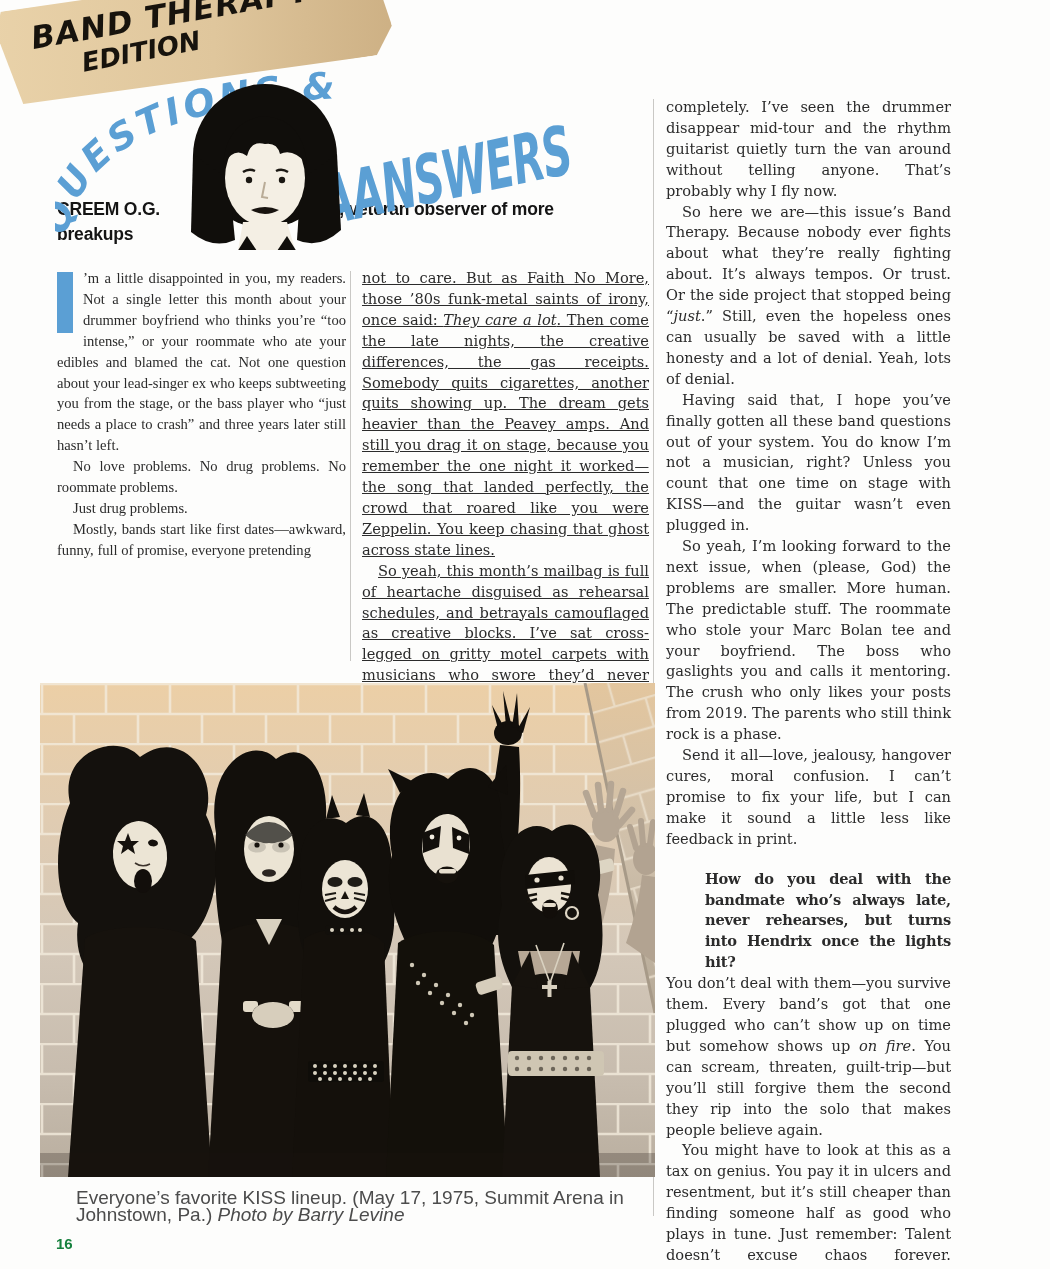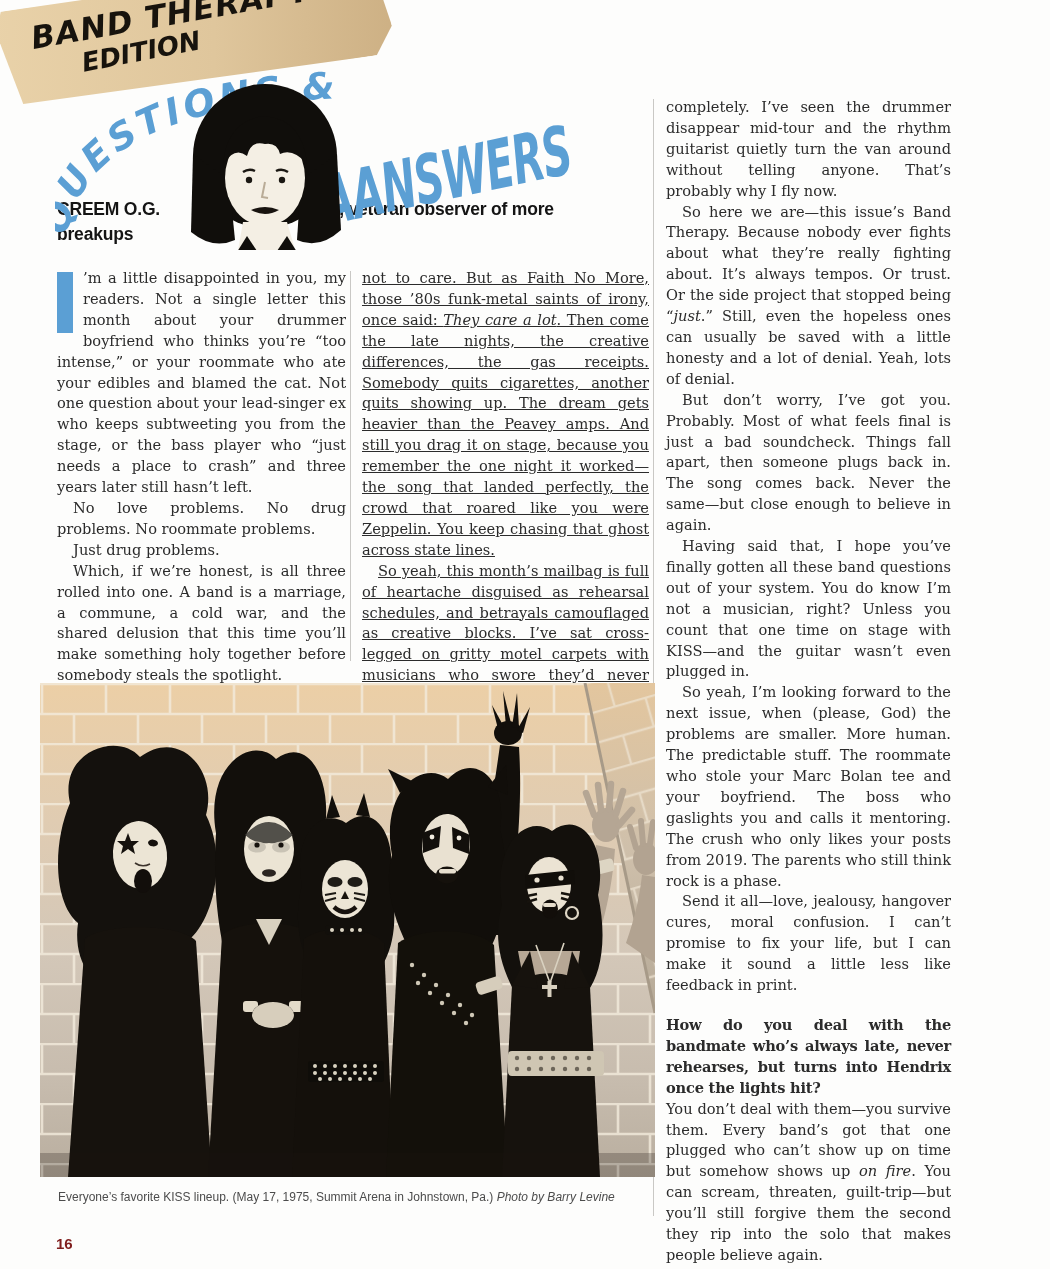--- a/index.html
+++ b/index.html
@@ -23,41 +23,41 @@
 
   
   .byline{position:absolute;left:57px;top:197px;width:575px;z-index:1;
           font-family:"Liberation Sans",sans-serif;font-weight:bold;font-size:17.5px;
           line-height:25px;color:#141414;letter-spacing:-0.2px;}
   .byline-gap{display:inline-block;width:66px;}
 
   
   .col{position:absolute;font-family:"DejaVu Serif",serif;font-size:14.6px;line-height:20.9px;
        color:#2b2b2b;text-align:justify;}
-  #col1{left:57px;top:268px;width:289px;}
+  #col1{left:57px;top:268px;width:289px;font-family:Liberation Serif, serif;}
   #col2{left:362px;top:268px;width:287px;text-decoration:underline;}
   #col3{left:666px;top:97px;width:285px;}
   .col p{margin:0;}
   .col p.indent{text-indent:1.1em;}
-  .col p.spaced{margin-top:19px;}
+  .col p.spaced{margin-top:19px;margin-left:39px;}
   .col p.qbold{font-weight:bold;letter-spacing:-0.2px;}
   .col .it{font-style:italic;}
   .dropcap{float:left;width:16px;height:61px;background:#5b9fd4;margin:4px 10px 1px 0;}
 
   .vrule{position:absolute;width:1px;background:#c9c8c5;}
   #rule1{left:350px;top:271px;height:390px;}
   #rule2{left:653px;top:99px;height:1117px;}
 
   
   .photo{position:absolute;left:40px;top:683px;width:615px;height:494px;overflow:hidden;
          background:#d8c7b2;}
-  .caption{position:absolute;left:58px;top:1189px;width:586px;font-size:12px;line-height:17px;
+  .caption{position:absolute;left:76px;top:1189px;width:586px;font-size:19px;line-height:17px;
            color:#4c4c4c;}
   .caption .it{font-style:italic;}
-  .pagenum{position:absolute;left:56px;top:1235px;font-weight:bold;font-size:15px;color:#7f1d1d;}
+  .pagenum{position:absolute;left:56px;top:1235px;font-weight:bold;font-size:15px;color:#15803d;}
 </style>
 </head>
 <body>
 
 <div id="page">
 
   <div class="tape">
     <div class="tape-text">
       <div class="tape-line1">BAND THERAPY</div>
       <div class="tape-line2">EDITION</div>
@@ -95,31 +95,29 @@
     <div><span>CREEM O.G.</span><span class="byline-gap"></span><span>Jaan Uhelszki, veteran observer of more breakups</span></div>
   </div>
 
   <div class="vrule" id="rule1"></div>
   <div class="vrule" id="rule2"></div>
 
   <div class="col" id="col1">
       <p class=""><span class="dropcap"></span><span>’m a little disappointed in you, my readers. Not a single letter this month about your drummer boyfriend who thinks you’re “too intense,” or your roommate who ate your edibles and blamed the cat. Not one question about your lead-singer ex who keeps subtweeting you from the stage, or the bass player who “just needs a place to crash” and three years later still hasn’t left.</span></p>
       <p class="indent "><span>No love problems. No drug problems. No roommate problems.</span></p>
       <p class="indent "><span>Just drug problems.</span></p>
-      <p class="indent "><span>Which, if we’re honest, is all three rolled into one. A band is a marriage, a commune, a cold war, and the shared delusion that this time you’ll make something holy together before somebody steals the spotlight.</span></p>
       <p class="indent "><span>Mostly, bands start like first dates—awkward, funny, full of promise, everyone pretending</span></p>
     </div>
   <div class="col" id="col2">
       <p class=""><span>not to care. But as Faith No More, those ’80s funk-metal saints of irony, once said: </span><span class="it">They care a lot</span><span>. Then come the late nights, the creative differences, the gas receipts. Somebody quits cigarettes, another quits showing up. The dream gets heavier than the Peavey amps. And still you drag it on stage, because you remember the one night it worked—the song that landed perfectly, the crowd that roared like you were Zeppelin. You keep chasing that ghost across state lines.</span></p>
       <p class="indent "><span>So yeah, this month’s mailbag is full of heartache disguised as rehearsal schedules, and betrayals camouflaged as creative blocks. I’ve sat cross-legged on gritty motel carpets with musicians who swore they’d never speak again and then passed a bottle until they did. I’ve watched bands nearly implode over who got the bigger photo in </span><span class="it">NME</span><span> and who got left out</span></p>
     </div>
   <div class="col" id="col3">
       <p class=""><span>completely. I’ve seen the drummer disappear mid-tour and the rhythm guitarist quietly turn the van around without telling anyone. That’s probably why I fly now.</span></p>
       <p class="indent "><span>So here we are—this issue’s Band Therapy. Because nobody ever fights about what they’re really fighting about. It’s always tempos. Or trust. Or the side project that stopped being “</span><span class="it">just</span><span>.” Still, even the hopeless ones can usually be saved with a little honesty and a lot of denial. Yeah, lots of denial.</span></p>
-      <p class="indent "><span>But don’t worry, I’ve got you. Probably. Most of what feels final is just a bad soundcheck. Things fall apart, then someone plugs back in. The song comes back. Never the same—but close enough to believe in again.</span></p>
       <p class="indent "><span>Having said that, I hope you’ve finally gotten all these band questions out of your system. You do know I’m not a musician, right? Unless you count that one time on stage with KISS—and the guitar wasn’t even plugged in.</span></p>
       <p class="indent "><span>So yeah, I’m looking forward to the next issue, when (please, God) the problems are smaller. More human. The predictable stuff. The roommate who stole your Marc Bolan tee and your boyfriend. The boss who gaslights you and calls it mentoring. The crush who only likes your posts from 2019. The parents who still think rock is a phase.</span></p>
       <p class="indent "><span>Send it all—love, jealousy, hangover cures, moral confusion. I can’t promise to fix your life, but I can make it sound a little less like feedback in print.</span></p>
       <p class="qbold spaced"><span>How do you deal with the bandmate who’s always late, never rehearses, but turns into Hendrix once the lights hit?</span></p>
       <p class=""><span>You don’t deal with them—you survive them. Every band’s got that one plugged who can’t show up on time but somehow shows up </span><span class="it">on fire</span><span>. You can scream, threaten, guilt-trip—but you’ll still forgive them the second they rip into the solo that makes people believe again.</span></p>
       <p class="indent "><span>You might have to look at this as a tax on genius. You pay it in ulcers and resentment, but it’s still cheaper than finding someone half as good who plays in tune. Just remember: Talent doesn’t excuse chaos forever. Eventually, Hendrix set himself on fire.</span></p>
     </div>
 
   <div class="photo">
     <svg width="615" height="494" viewBox="0 0 615 494">

